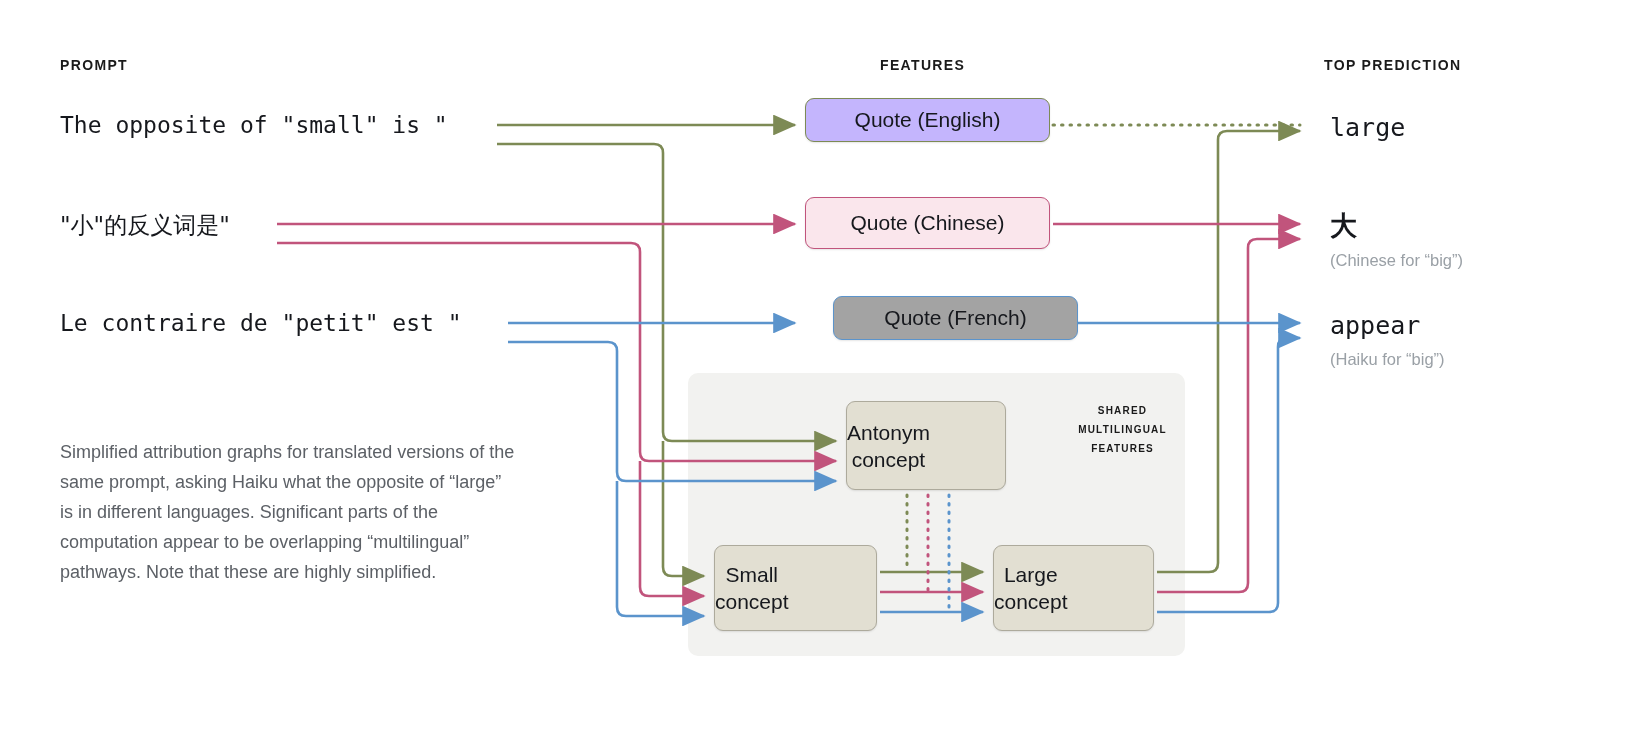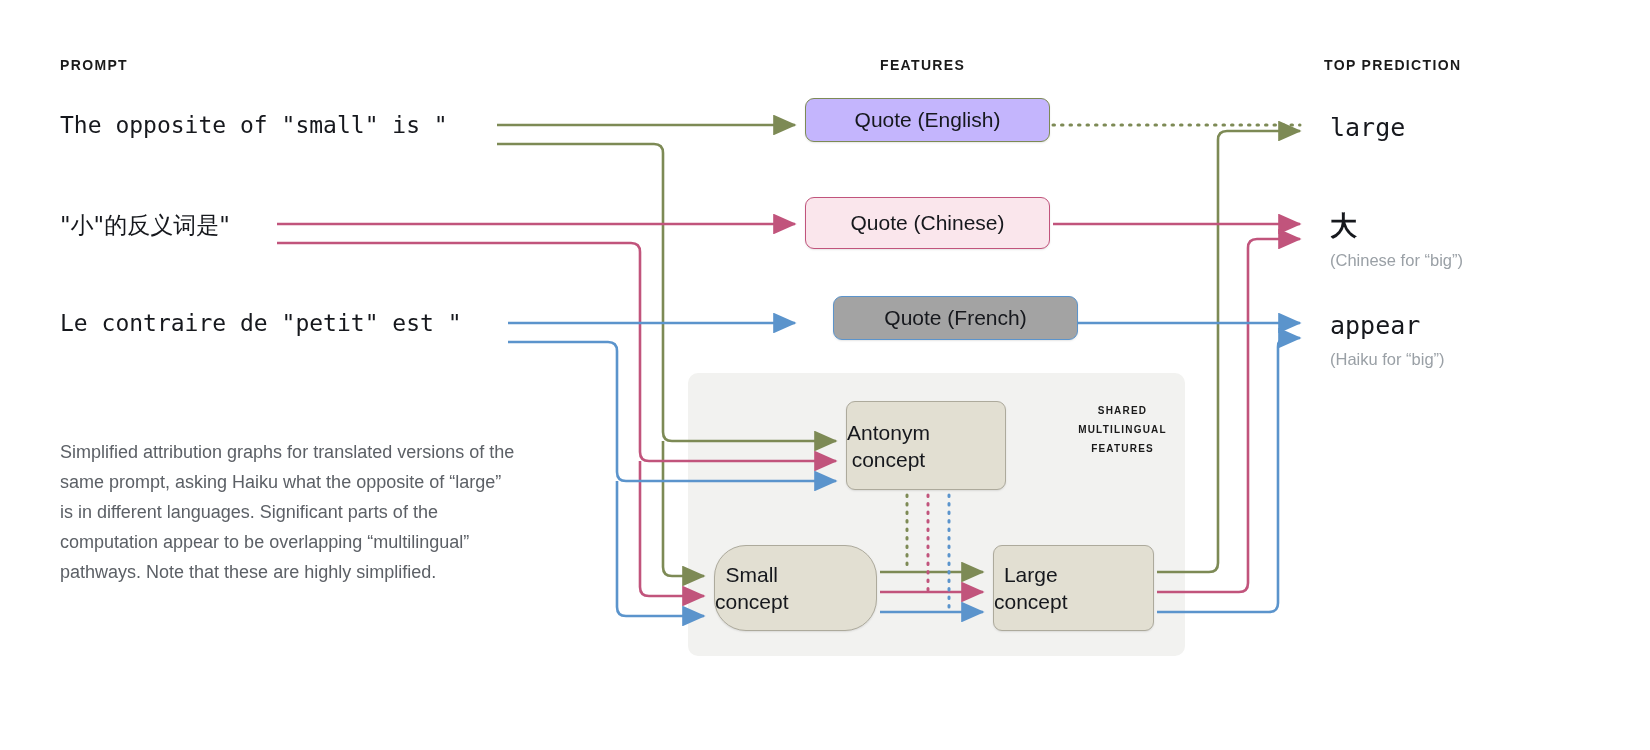--- a/index.html
+++ b/index.html
@@ -108,21 +108,21 @@
     background: #e2dfd2;
     display: flex;
     align-items: center;
     text-align: center;
     font-size: 21px;
     line-height: 27px;
     color: #16181d;
     box-shadow: 0 1px 2px rgba(0,0,0,0.10);
   }
   .cb-antonym { left: 846px; top: 401px; width: 160px; height: 89px; }
-  .cb-small   { left: 714px; top: 545px; width: 163px; height: 86px; border-radius: 32px; }
+  .cb-small   { left: 714px; top: 545px; width: 163px; height: 86px; }
   .cb-large   { left: 993px; top: 545px; width: 161px; height: 86px; }
   .pred {
     position: absolute;
     font-family: "DejaVu Sans Mono", "Liberation Mono", monospace;
     font-size: 25px;
     color: #16181d;
     white-space: nowrap;
   }
   .pred.cjk { font-family: "DejaVu Sans", sans-serif; font-size: 27px; font-weight: 700; }
   .pred-sub {

